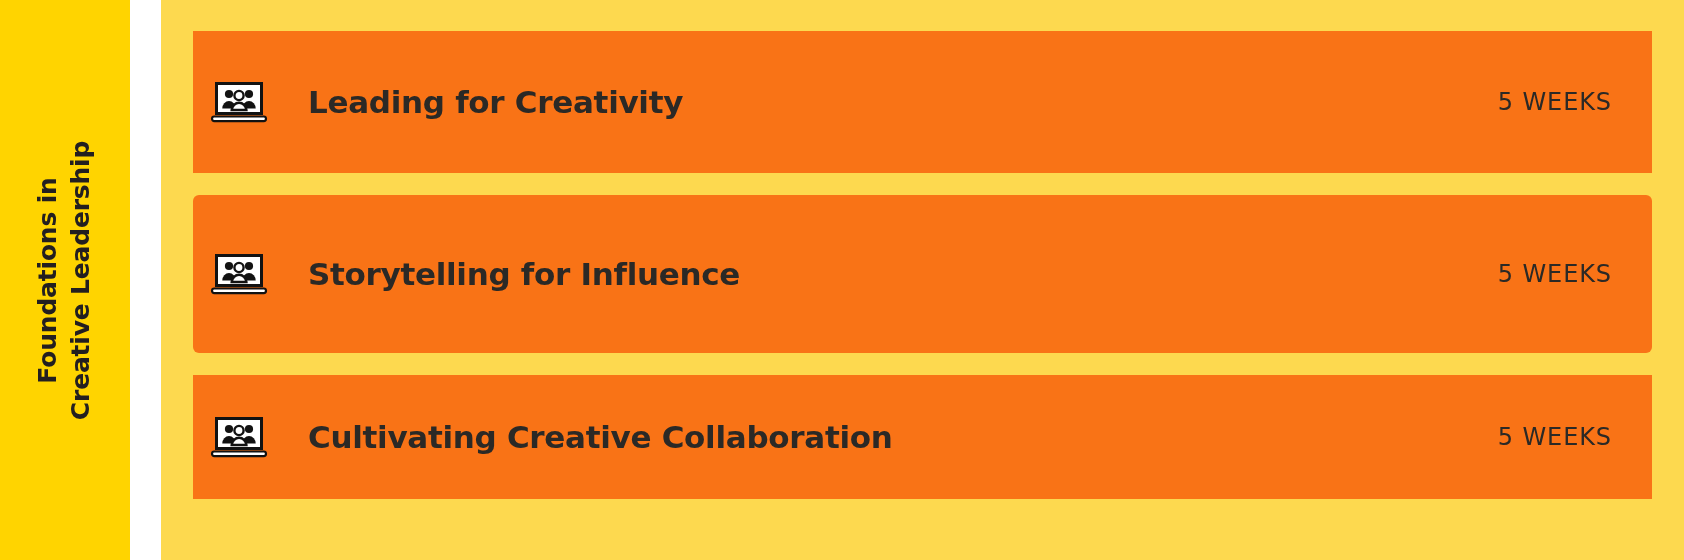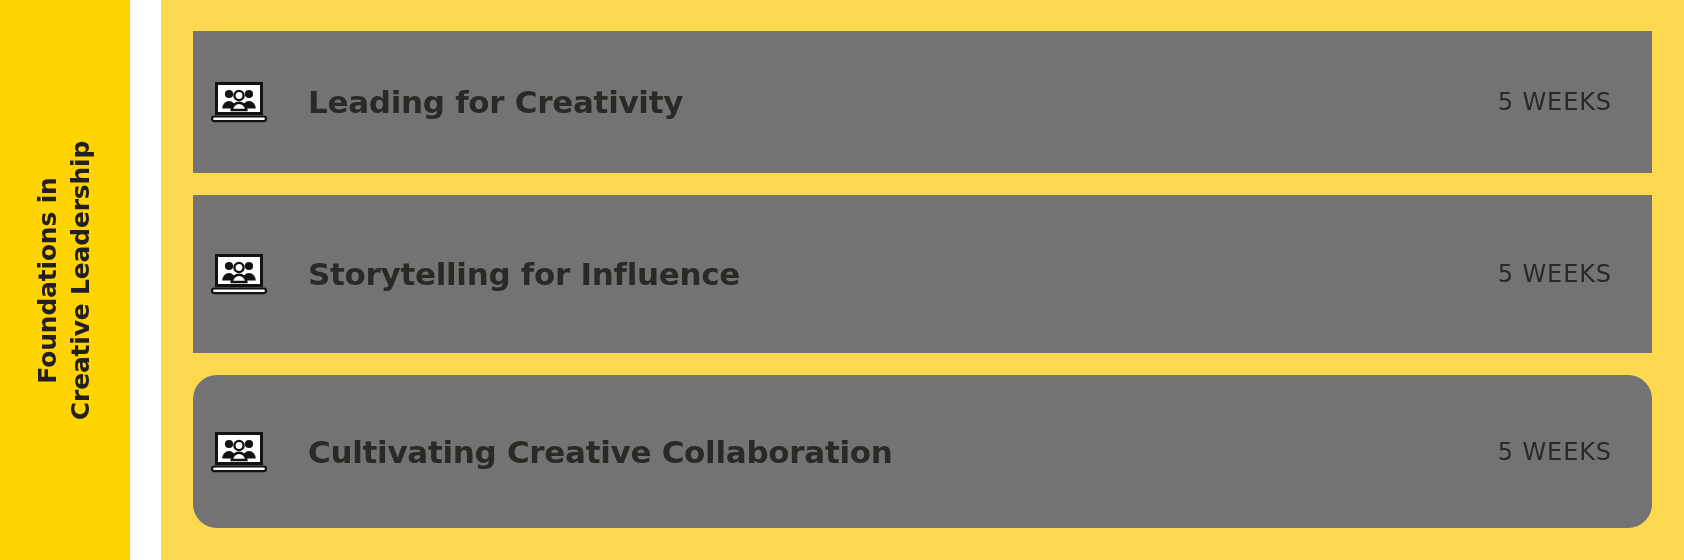--- a/index.html
+++ b/index.html
@@ -57,29 +57,29 @@
     width: 1523px;
     height: 560px;
     background: #fdd94f;
   }
 
   
   .card {
     position: absolute;
     left: 32px;               
     width: 1459px;            
-    background: #737373;
+    background: #f97316;
     display: flex;
     align-items: center;
     box-sizing: border-box;
     padding: 0 40px 0 17px;
   }
   .card-1 { top: 31px;  height: 142px; }
-  .card-2 { top: 195px; height: 158px; }
-  .card-3 { top: 375px; height: 153px; border-radius: 24px; }
+  .card-2 { top: 195px; height: 158px; border-radius: 6px; }
+  .card-3 { top: 375px; height: 124px; }
 
   .card-icon {
     flex: 0 0 auto;
     width: 58px;
     height: 42px;
     display: flex;
     align-items: center;
     justify-content: center;
     margin-left: 0px;
   }

